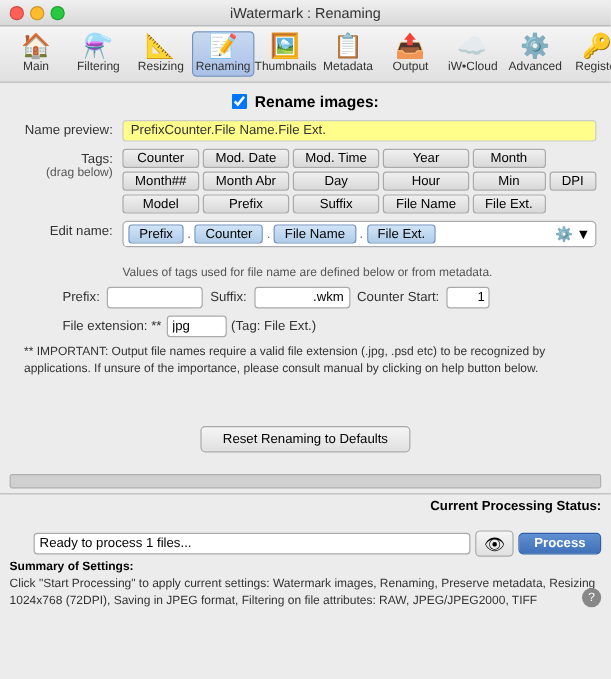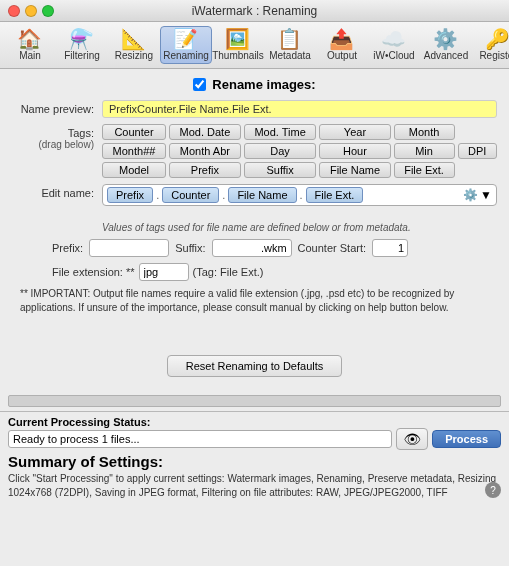--- a/index.html
+++ b/index.html
@@ -167,21 +167,20 @@
       align-items: center;
       gap: 2px;
       cursor: pointer;
     }
 
     
     .values-note {
       font-size: 10px;
       color: #555;
       margin: 16px 0 6px 90px;
-      font-style: italic;
     }
 
     
     .psc-row {
       display: flex;
       align-items: center;
       margin-bottom: 6px;
       margin-left: 40px;
       gap: 6px;
       font-size: 11px;
@@ -260,55 +259,56 @@
       border: 1px solid #b0b0b0;
       margin-bottom: 4px;
     }
 
     
     .bottom-status {
       background: #ececec;
       padding: 4px 8px;
       border-top: 1px solid #b8b8b8;
     }
-    .status-title { font-weight: bold; font-size: 11px; margin-bottom: 0; }
+    .status-title { font-weight: bold; font-size: 11px; margin-bottom: 14px; text-align: right; }
     .status-row {
       display: flex;
       align-items: center;
       gap: 4px;
       margin-bottom: 3px;
     }
     .status-input {
       flex: 1;
       border: 1px solid #aaa;
       border-radius: 3px;
       background: white;
       font-size: 11px;
       padding: 1px 4px;
       height: 18px;
+      margin-left: 20px;
     }
     .eye-btn {
       background: linear-gradient(to bottom, #f5f5f5, #e0e0e0);
       border: 1px solid #aaa;
       border-radius: 4px;
       padding: 2px 6px;
       cursor: pointer;
       font-size: 14px;
     }
     .process-btn {
       background: linear-gradient(to bottom, #6090d0, #4070b8);
       border: 1px solid #3060a8;
       border-radius: 4px;
       color: white;
       padding: 2px 12px;
       font-size: 11px;
       font-weight: bold;
       cursor: pointer;
     }
-    .summary-title { font-weight: bold; font-size: 15px; margin-bottom: 2px; }
+    .summary-title { font-weight: bold; font-size: 10px; margin-bottom: 2px; }
     .summary-text { font-size: 10px; color: #333; line-height: 1.4; }
 
     .help-btn {
       position: absolute;
       right: 8px;
       bottom: 6px;
       width: 16px;
       height: 16px;
       background: #888;
       border-radius: 50%;

